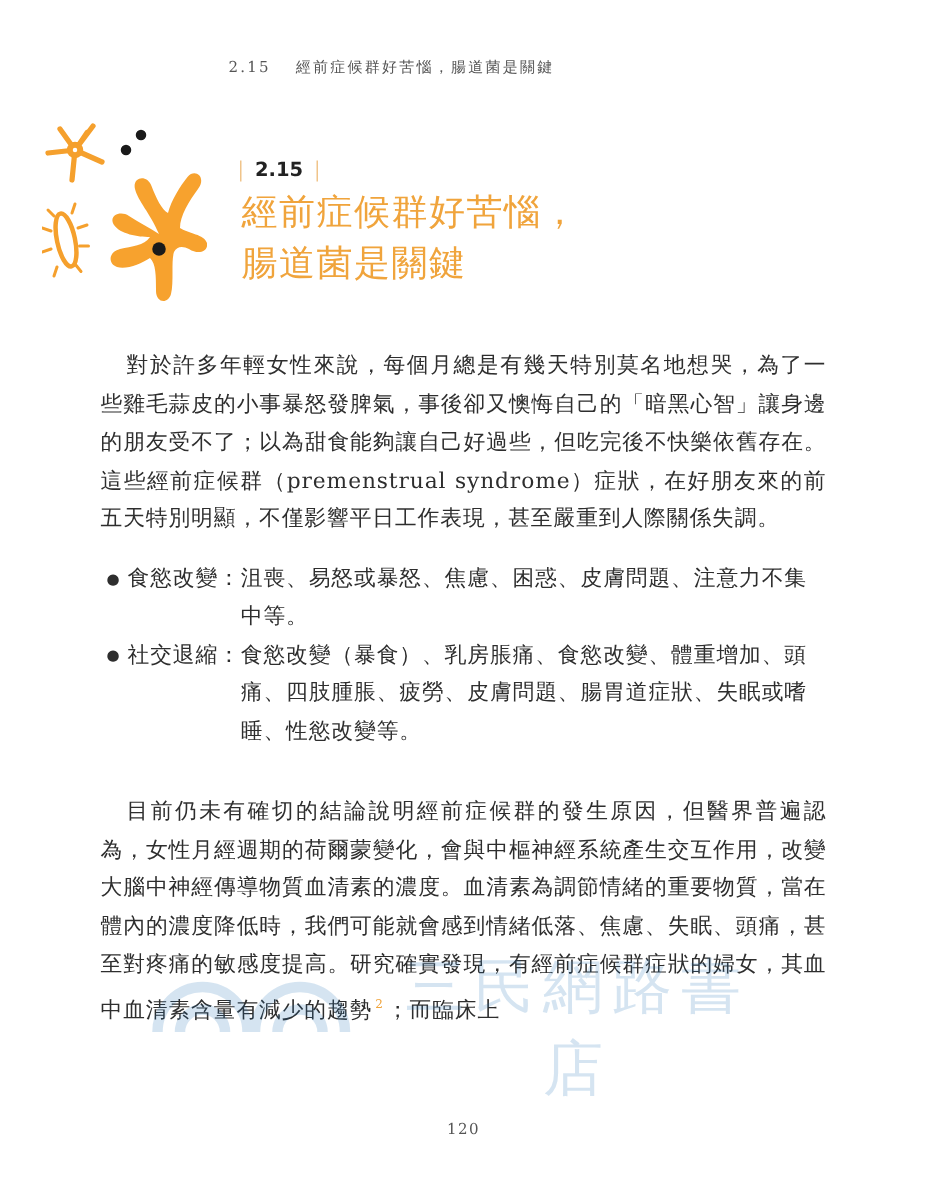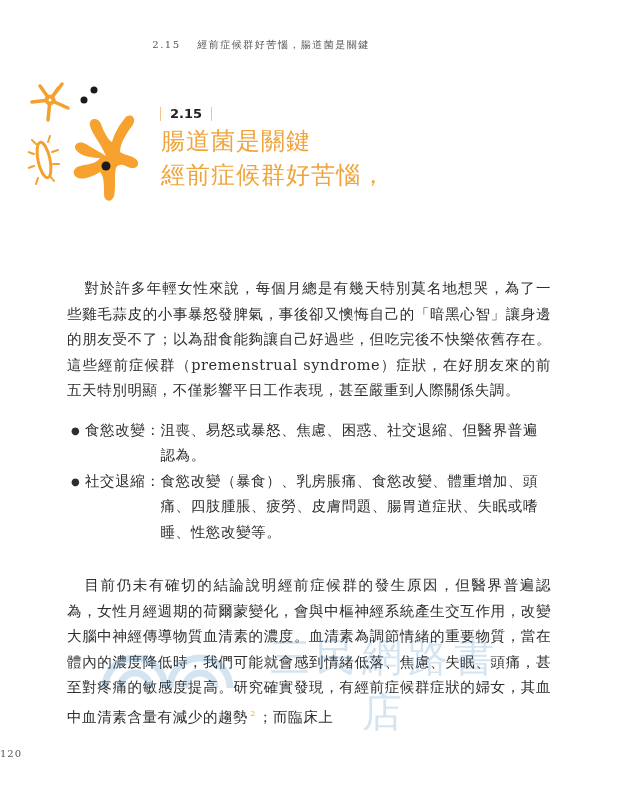--- a/index.html
+++ b/index.html
@@ -18,39 +18,39 @@
       font-weight: bold; font-size: 13px; color: #222; display: flex; align-items: center;
     }
     .section-badge .bar { display: inline-block; width: 1px; height: 14px; background: #f0c48a; margin: 0 9px; }
     .section-badge .bar:first-child { margin-left: 0; }
     .chapter-title {
       position: absolute; left: 161px; top: 124px; font-size: 24px; line-height: 34px;
       color: #f0a43c; letter-spacing: 1px; font-weight: normal;
     }
     .body-text {
       position: absolute; left: 67px; top: 232px; width: 484px;
-      font-size: 14.5px; line-height: 25.5px; color: #2e2e2e; letter-spacing: 0.6px; margin-top: 44px;
+      font-size: 14.5px; line-height: 25.5px; color: #2e2e2e; letter-spacing: 0.6px;
     }
     .body-text p { margin: 0; text-indent: 1.2em; text-align: justify; }
     .body-text p.after-list { margin-top: 28px; }
     .fn { color: #f0a43c; font-size: 8px; vertical-align: super; margin: 0 2px; }
     .symptom-list { list-style: none; margin: 14px 0 0 0; padding: 0; }
     .symptom-list li { display: flex; padding-left: 4px; }
     .symptom-list .bullet { width: 14px; flex: 0 0 14px; font-size: 10px; }
     .symptom-list .label { flex: 0 0 auto; white-space: nowrap; }
     .symptom-list .desc { flex: 1; }
     .watermark {
       position: absolute; left: 100px; top: 630px; width: 420px; height: 60px;
       opacity: 0.18; pointer-events: none;
     }
     .watermark .wm-text {
       position: absolute; left: 150px; top: 0px; font-size: 40px; color: #1c6fb5; letter-spacing: 6px; text-align: center;
     }
     .page-number {
-      position: absolute; top: 748px; left: 0; width: 618px; 
+      position: absolute; top: 748px; left: 0; width: 618px; text-align: center;
       font-size: 10px; color: #555; letter-spacing: 1px;
     }
   </style>
 </head>
 <body>
 
 <div class="running-head">
   <span class="num">2.15</span>
   <span>經前症候群好苦惱，腸道菌是關鍵</span>
 </div>
@@ -91,32 +91,32 @@
   </g>
 </svg>
 
 <div class="section-badge">
   <span class="bar"></span>
   <span>2.15</span>
   <span class="bar"></span>
 </div>
 
 <h1 class="chapter-title" style="margin:0;">
+  <div>經前症候群好苦惱，</div>
   <div>腸道菌是關鍵</div>
-  <div>經前症候群好苦惱，</div>
 </h1>
 
 <div class="body-text">
   <p>對於許多年輕女性來說，每個月總是有幾天特別莫名地想哭，為了一些雞毛蒜皮的小事暴怒發脾氣，事後卻又懊悔自己的「暗黑心智」讓身邊的朋友受不了；以為甜食能夠讓自己好過些，但吃完後不快樂依舊存在。這些經前症候群（premenstrual syndrome）症狀，在好朋友來的前五天特別明顯，不僅影響平日工作表現，甚至嚴重到人際關係失調。</p>
 
   <ul class="symptom-list">
     <li>
       <span class="bullet">●</span>
       <span class="label">食慾改變：</span>
-      <span class="desc">沮喪、易怒或暴怒、焦慮、困惑、社交退縮、但醫界普遍認為。</span>
+      <span class="desc">沮喪、易怒或暴怒、焦慮、困惑、皮膚問題、注意力不集中等。</span>
     </li>
     <li>
       <span class="bullet">●</span>
       <span class="label">社交退縮：</span>
       <span class="desc">食慾改變（暴食）、乳房脹痛、食慾改變、體重增加、頭痛、四肢腫脹、疲勞、皮膚問題、腸胃道症狀、失眠或嗜睡、性慾改變等。</span>
     </li>
   </ul>
 
   <p class="after-list">
     <span>目前仍未有確切的結論說明經前症候群的發生原因，但醫界普遍認為，女性月經週期的荷爾蒙變化，會與中樞神經系統產生交互作用，改變大腦中神經傳導物質血清素的濃度。血清素為調節情緒的重要物質，當在體內的濃度降低時，我們可能就會感到情緒低落、焦慮、失眠、頭痛，甚至對疼痛的敏感度提高。研究確實發現，有經前症候群症狀的婦女，其血中血清素含量有減少的趨勢</span><sup class="fn">2</sup><span>；而臨床上</span>

